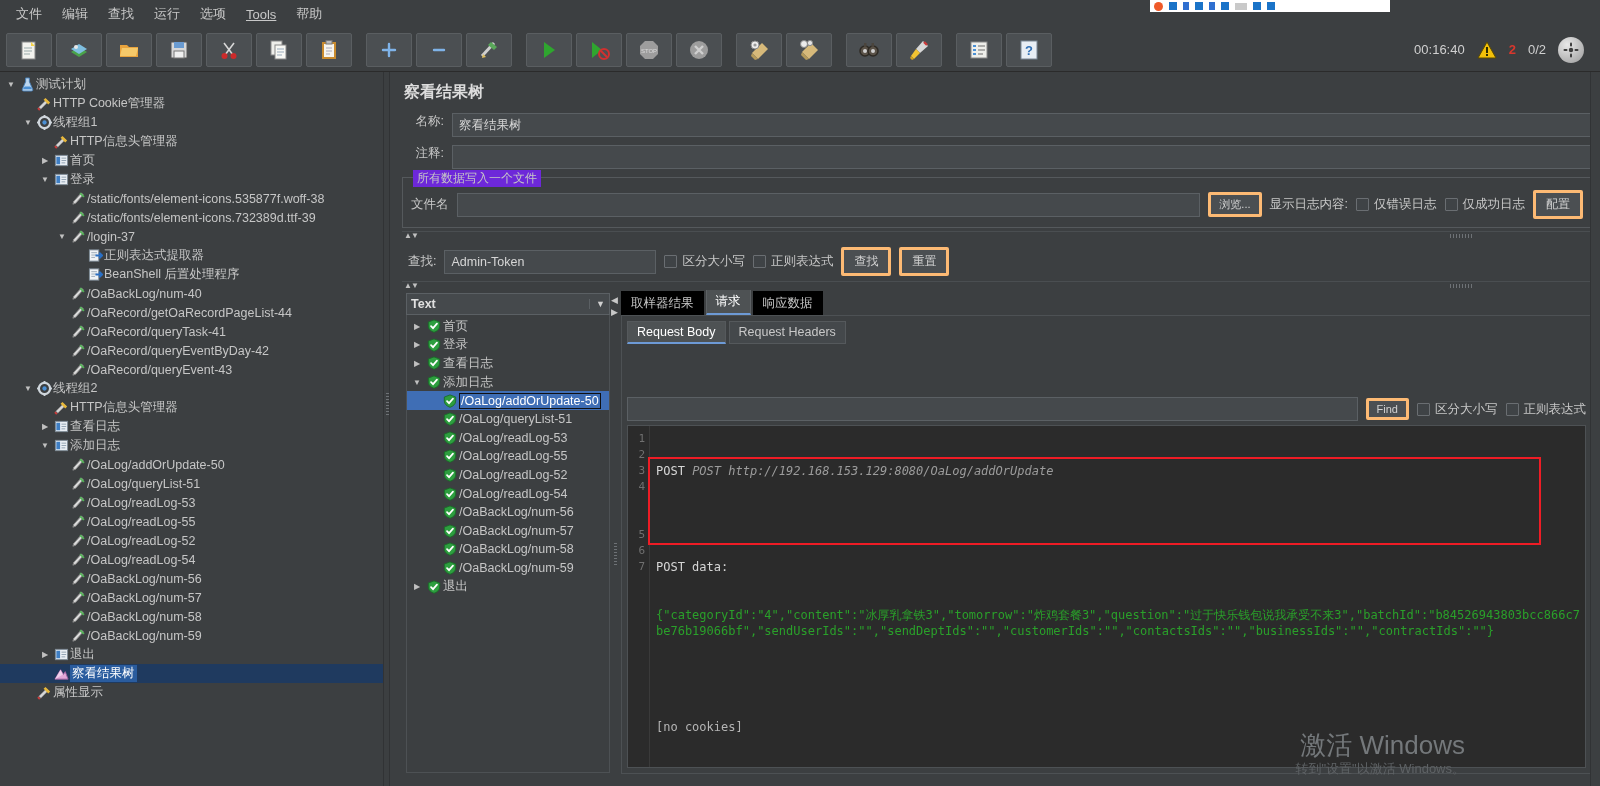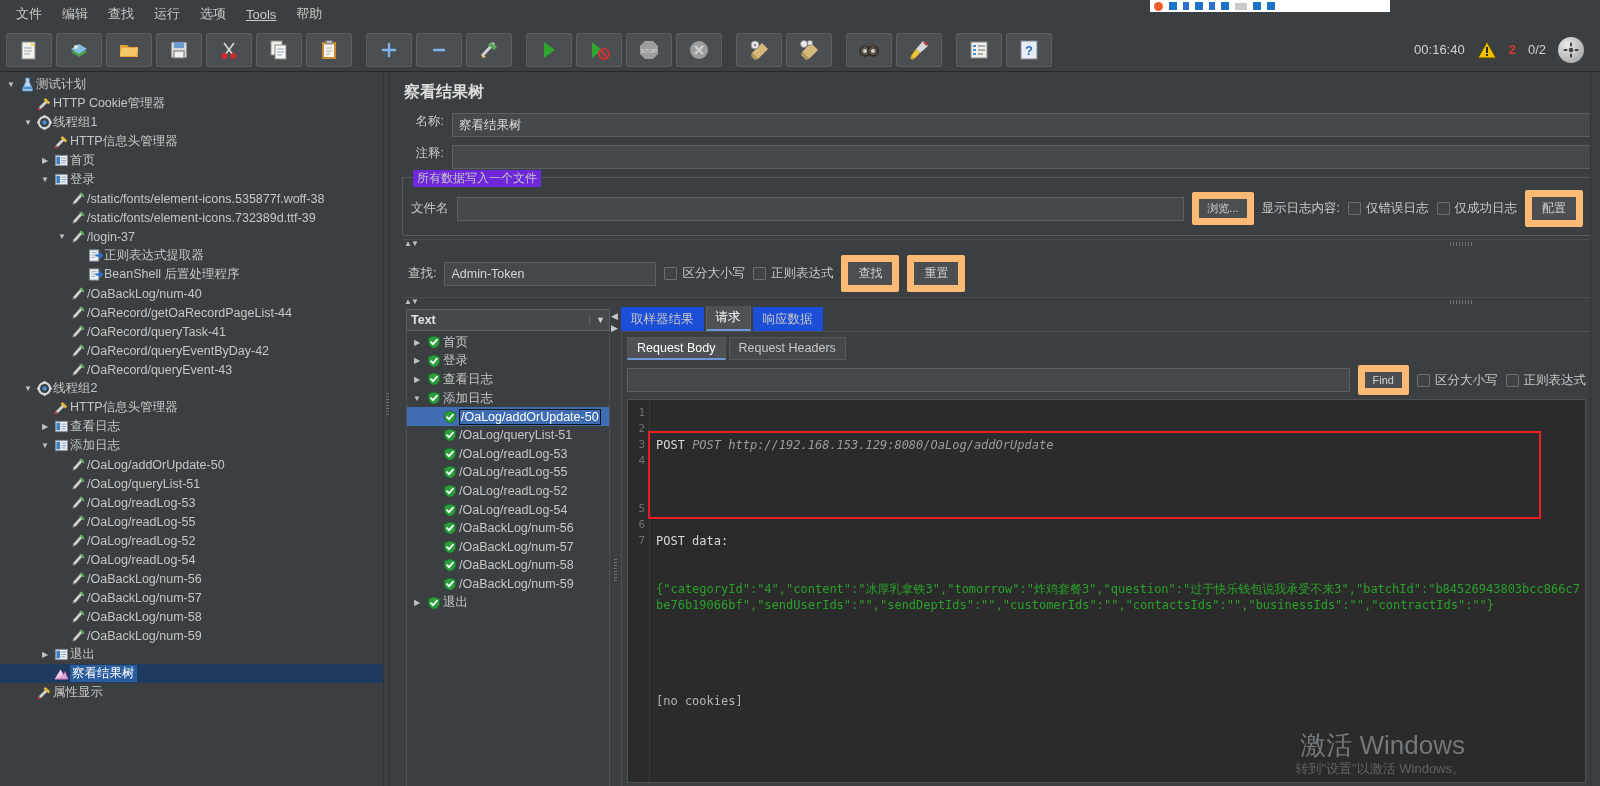--- a/index.html
+++ b/index.html
@@ -109,21 +109,21 @@
     position: relative; border: 1px solid #55595c; margin: 4px 4px 0 4px;
     padding: 12px 8px 8px 8px;
   }
   .group-title {
     position: absolute; top: -8px; left: 10px; background: #6d28d9;
     padding: 0 4px; font-size: 12px; color: #c6c6c6;
   }
   .gbrow { display: flex; align-items: center; gap: 8px; }
   .gblabel { font-size: 12.5px; color: #c8c8c8; white-space: nowrap; }
   .btn {
-    background: #4b4f52; border: 7px solid #fdba74; color: #d2d2d2;
+    background: #4b4f52; border: 3px solid #fdba74; color: #d2d2d2;
     font-size: 12px; padding: 3px 10px; cursor: pointer; border-radius: 2px;
     font-family: "Liberation Sans", sans-serif; white-space: nowrap;
   }
   .btn.sm { font-size: 11px; padding: 2px 8px; }
   .chk {
     width: 13px; height: 13px; background: #3f4346; border: 1px solid #6a6e72;
     display: inline-block; vertical-align: middle; cursor: pointer; border-radius: 1px;
   }
   .chkwrap { display: flex; align-items: center; gap: 5px; cursor: pointer; }
 
@@ -169,35 +169,35 @@
   .midgrip .dots {
     position: absolute; left: 4px; top: 52%; width: 3px; height: 22px;
     background: repeating-linear-gradient(to bottom, #6e7276 0 1px, transparent 1px 3px);
   }
 
   
   .viewer-col { flex: 1; display: flex; flex-direction: column; padding-right: 4px; }
   .tabs { display: flex; align-items: flex-end; gap: 2px; height: 22px; }
   .tab {
     font-size: 12.5px; color: #c8c8c8; padding: 3px 9px; cursor: pointer;
-    background: #1d4ed8; border: 1px solid transparent; border-bottom: none;
+    background: #000000; border: 1px solid transparent; border-bottom: none;
   }
   .tab.sel { background: #4e5254; color: #ffffff; border-color: #5d6164;
              border-bottom: 2px solid #6d9ad6; }
   .tabpanel {
     flex: 1; border: 1px solid #4d5154; background: #3c3f41;
     display: flex; flex-direction: column; padding: 5px;
   }
   .subtabs { display: flex; gap: 3px; margin-bottom: 5px; }
   .subtab {
     font-size: 12.5px; color: #c8c8c8; padding: 3px 9px; cursor: pointer;
     background: #44484b; border: 1px solid #55595c;
   }
   .subtab.sel { background: #4e5254; color: #ffffff; border-bottom: 2px solid #6d9ad6; }
-  .findrow { display: flex; align-items: center; gap: 8px; margin-bottom: 4px; }
+  .findrow { display: flex; align-items: center; gap: 8px; margin-bottom: 4px; margin-top: 48px; }
   .findinput {
     flex: 1; height: 24px; background: #45494c; border: 1px solid #5b6064;
     color: #d6d6d6; font-size: 12.5px; padding: 0 6px; outline: none;
   }
 
   
   .codearea {
     flex: 1; background: #2b2b2b; border: 1px solid #4d5154; position: relative;
     display: flex; overflow: hidden; font-family: "DejaVu Sans Mono", "Liberation Mono", monospace;
   }

